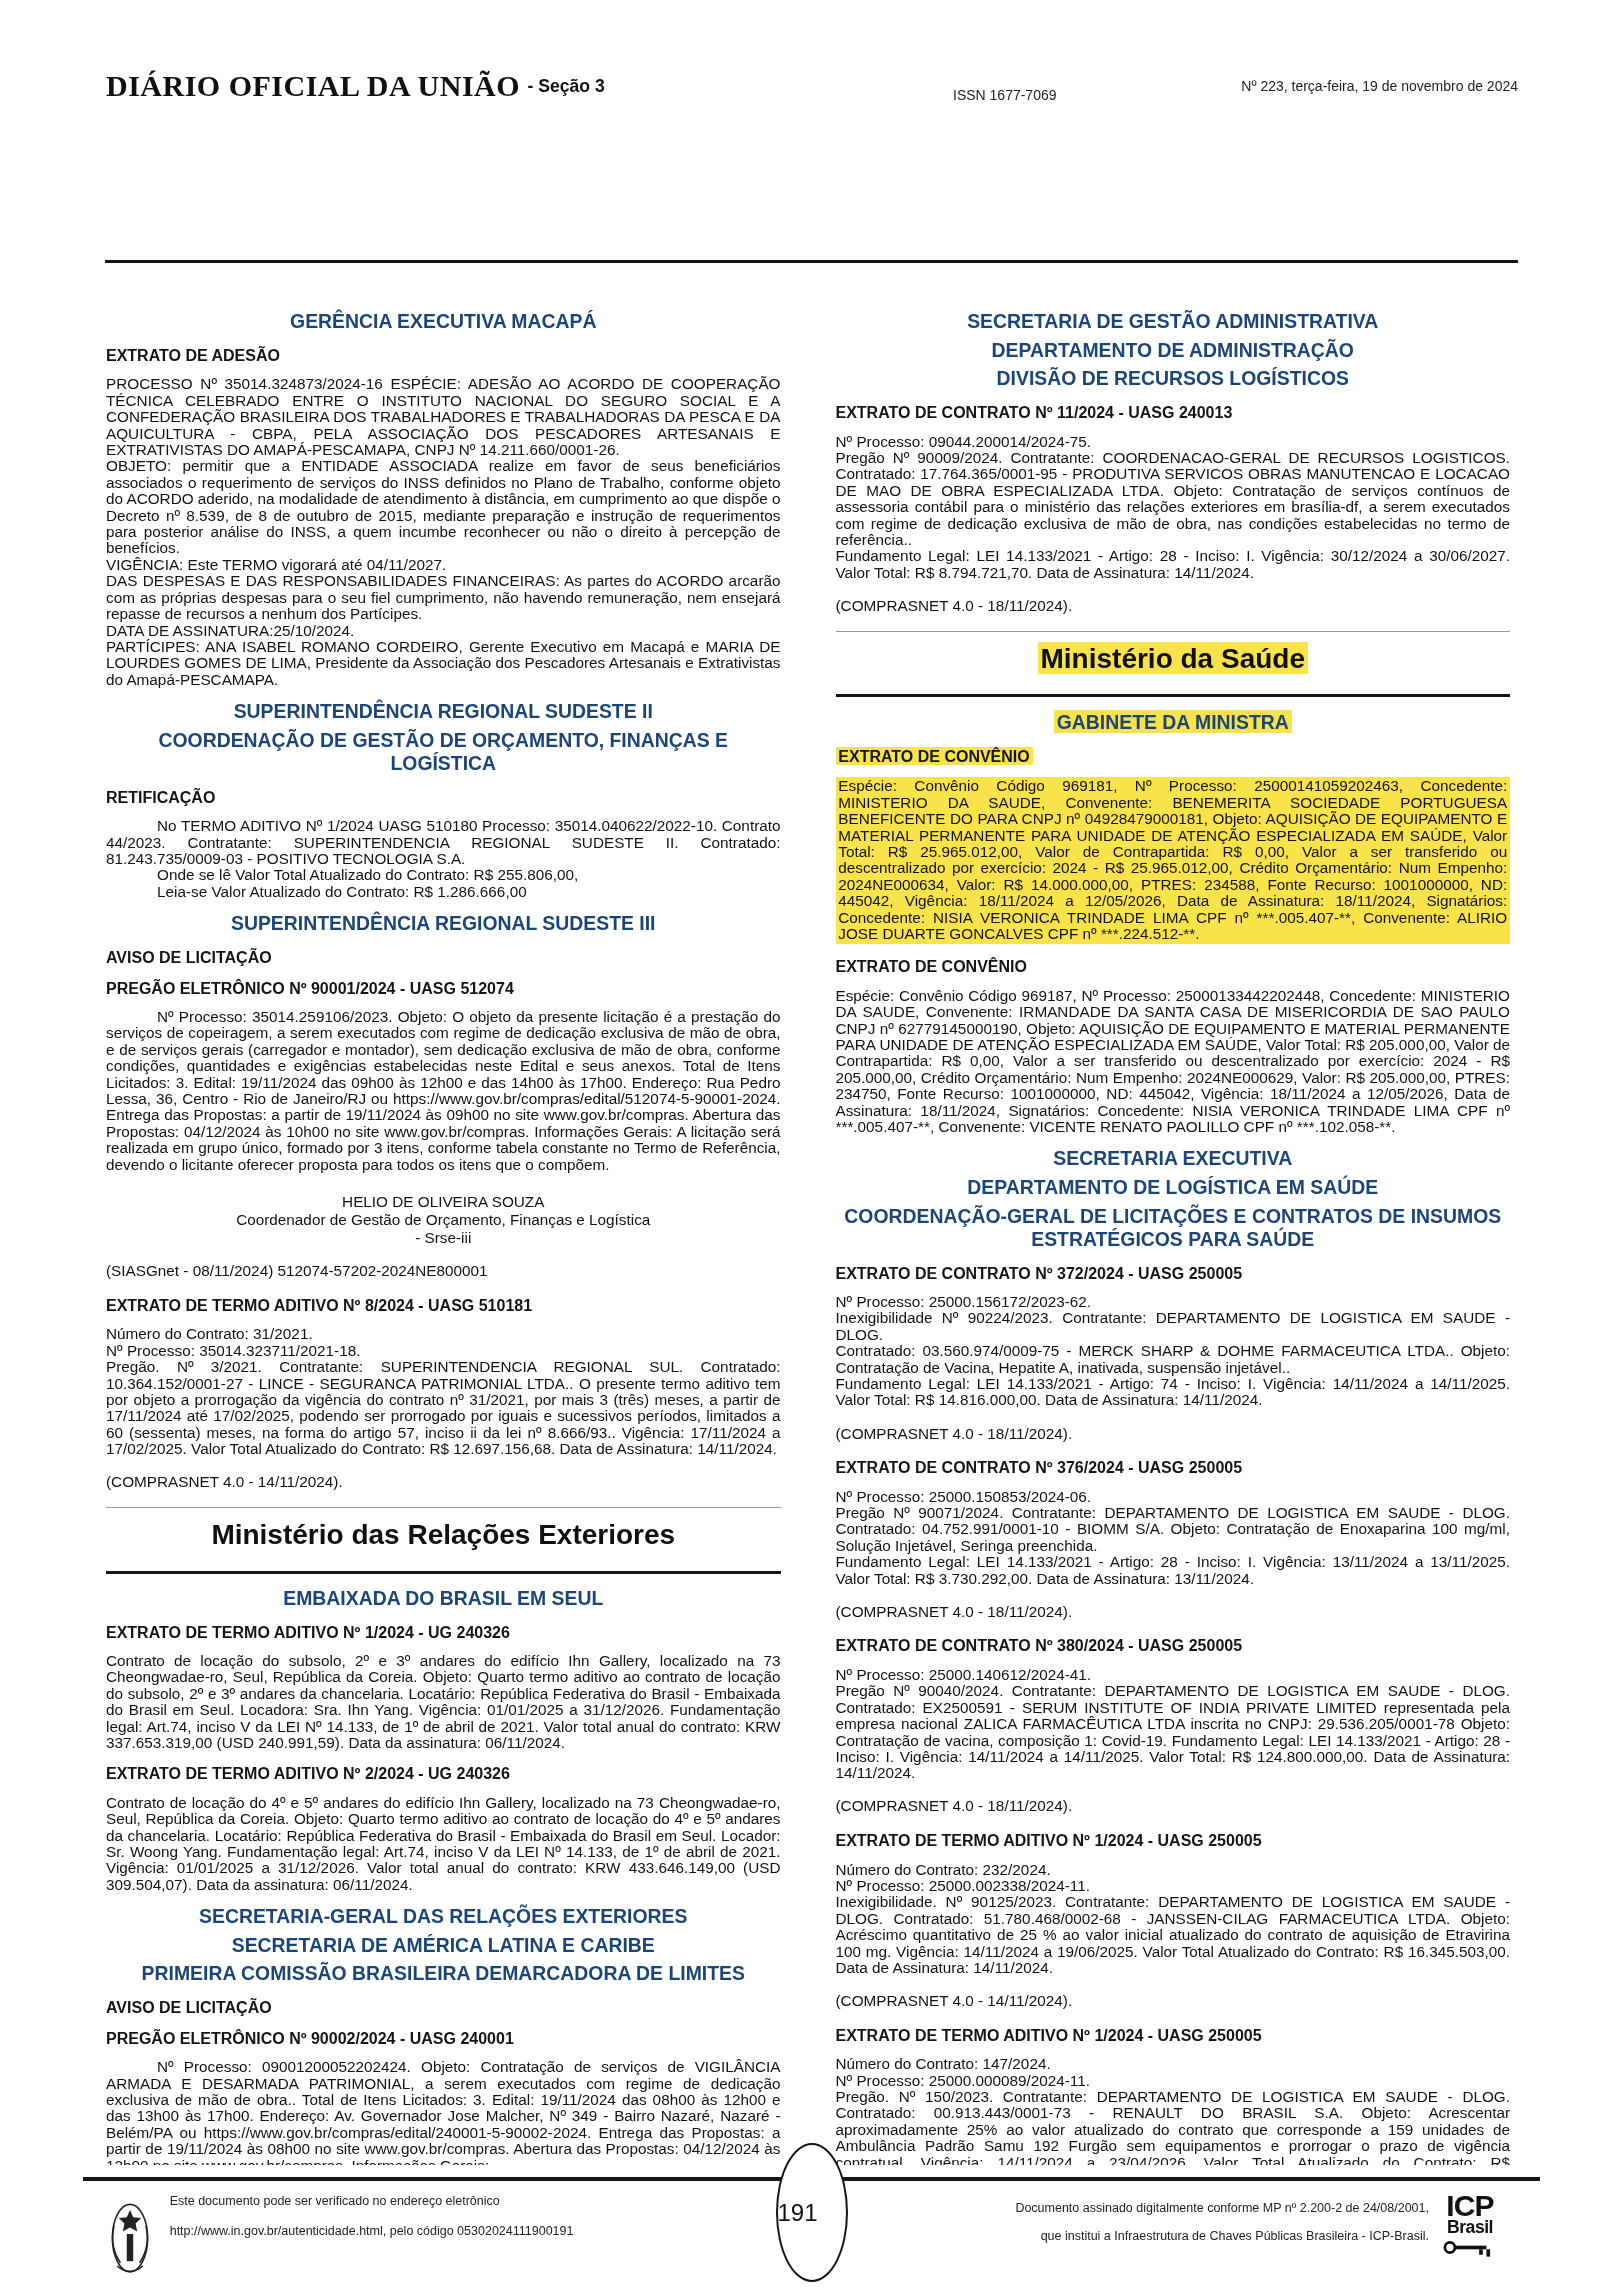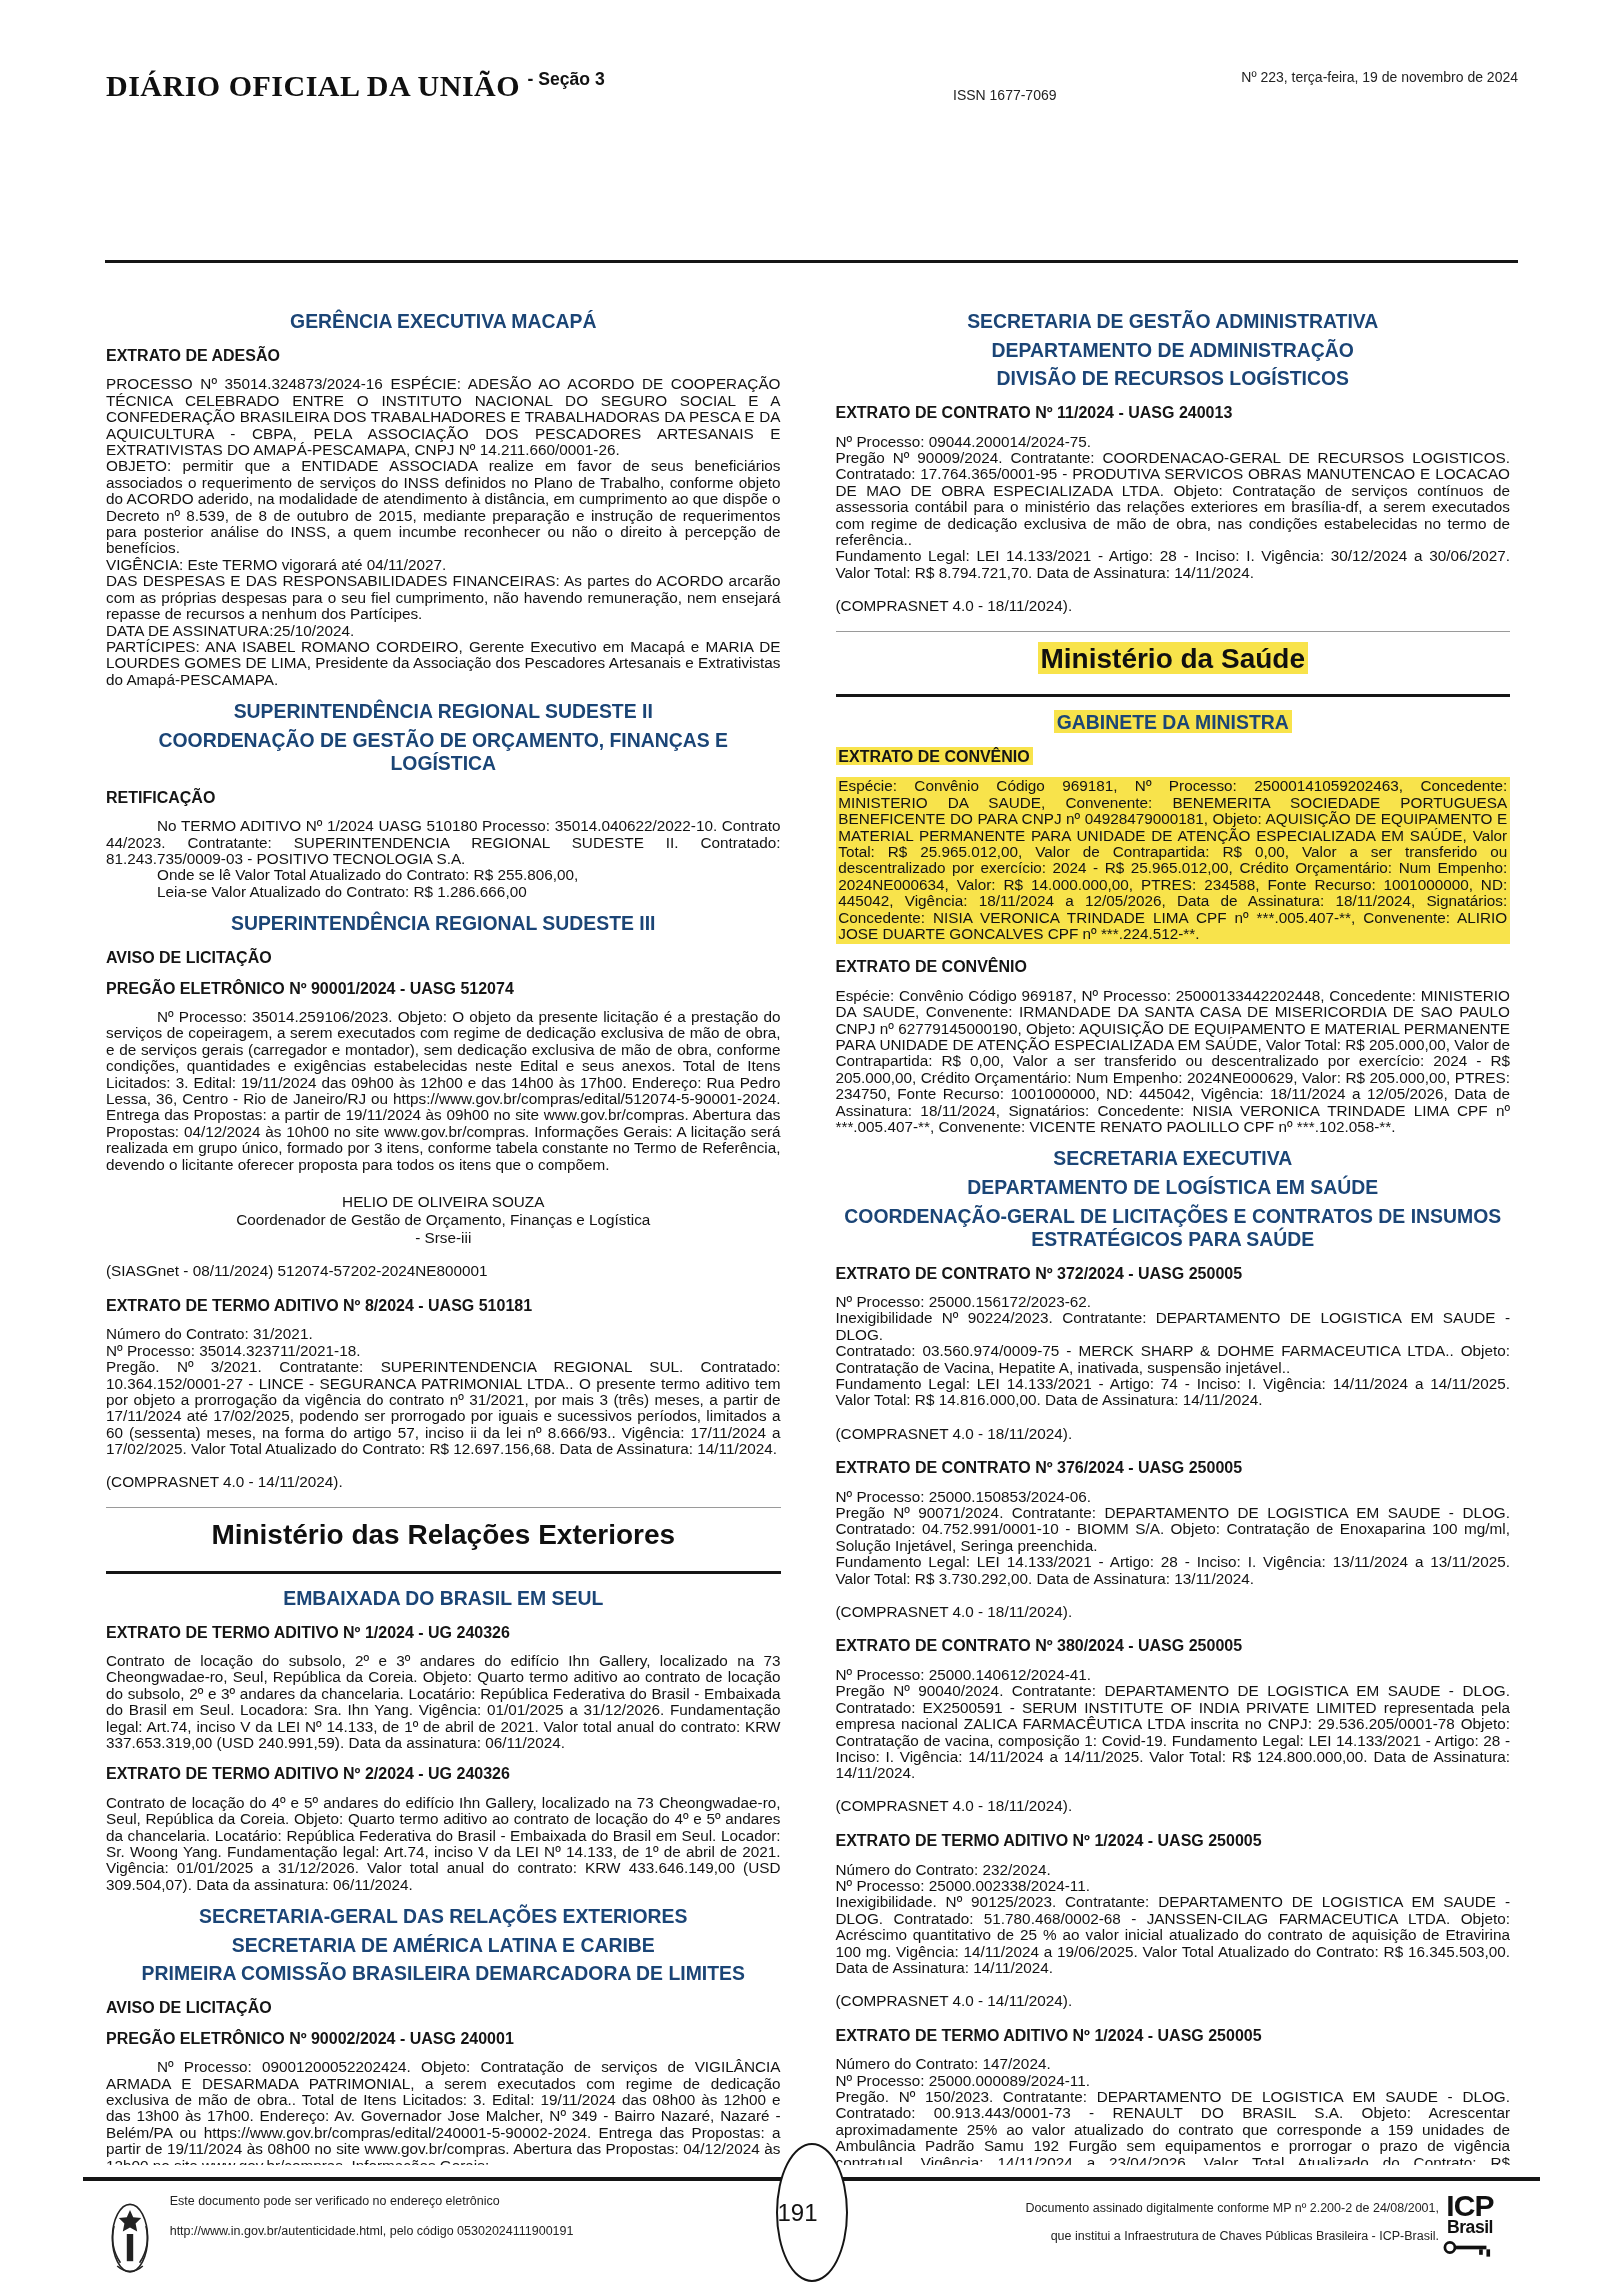--- a/index.html
+++ b/index.html
@@ -1,20 +1,20 @@
 <!DOCTYPE html>
 <html style="font-size:7.4px"><head>
 <meta charset="utf-8">
 <style>
   html,body{margin:0;padding:0;background:#e8e8e8;}
   .page{position:relative;width:1623px;height:2295px;background:#ffffff;
         font-family:"Liberation Sans",sans-serif;color:#121212;overflow:hidden;}
 
   
-  .hdr{position:absolute;top:69px;left:106px;right:105px;display:flex;align-items:flex-start;}
+  .hdr{position:absolute;top:69px;left:106px;right:105px;display:flex;align-items:center;}
   .masthead{font-family:"Liberation Serif",serif;font-weight:700;font-size:30px;letter-spacing:0.5px;color:#101010;white-space:nowrap;}
   .masthead-suffix{font-weight:700;font-size:17.6px;margin-left:7.4px;white-space:nowrap;}
   .hdr-issn{position:absolute;left:847px;bottom:0;font-size:14px;color:#222;}
   .hdr-date{margin-left:auto;font-size:14px;color:#222;white-space:nowrap;}
   .hdr-rule{position:absolute;top:260px;left:105px;right:105px;height:3.2px;background:#151515;}
 
   
   .cols{position:absolute;top:298px;left:106px;right:113px;height:1867px;display:flex;gap:55px;overflow:hidden;}
   .col{flex:1;min-width:0;}
 
@@ -35,21 +35,21 @@
   .p-hl{background:#f8e34b;padding:1.9px 2.8px;}
 
   
   .ftr-rule{position:absolute;top:2177px;left:83px;right:83px;height:3.7px;background:#151515;}
   .page-oval{position:absolute;top:2143px;left:50%;transform:translateX(-50%);
              width:68px;height:135px;border:2.3px solid #151515;border-radius:50%;
              background:#fff;display:flex;align-items:center;
              font-size:24px;color:#121212;z-index:2;}
   .ftr-left{position:absolute;left:106px;top:2194px;display:flex;gap:15.7px;align-items:flex-start;}
   .ftr-left-text div{font-size:12.5px;color:#222;margin-bottom:15.7px;white-space:nowrap;}
-  .ftr-right{position:absolute;right:184px;top:2201px;text-align:right;}
+  .ftr-right{position:absolute;right:194px;top:2201px;text-align:right;}
   .ftr-right div{font-size:12.5px;color:#222;margin-bottom:14px;white-space:nowrap;}
   .icp{position:absolute;right:109px;top:2193px;width:88px;text-align:center;color:#111;}
   .icp .icp-top{font-weight:700;font-size:30px;line-height:26px;letter-spacing:-0.9px;}
   .icp .icp-bot{font-weight:700;font-size:17.6px;line-height:17.6px;letter-spacing:-0.5px;}
   .arms{width:48px;height:88px;}
 </style>
 </head>
 <body>
 
 <div class="page">

